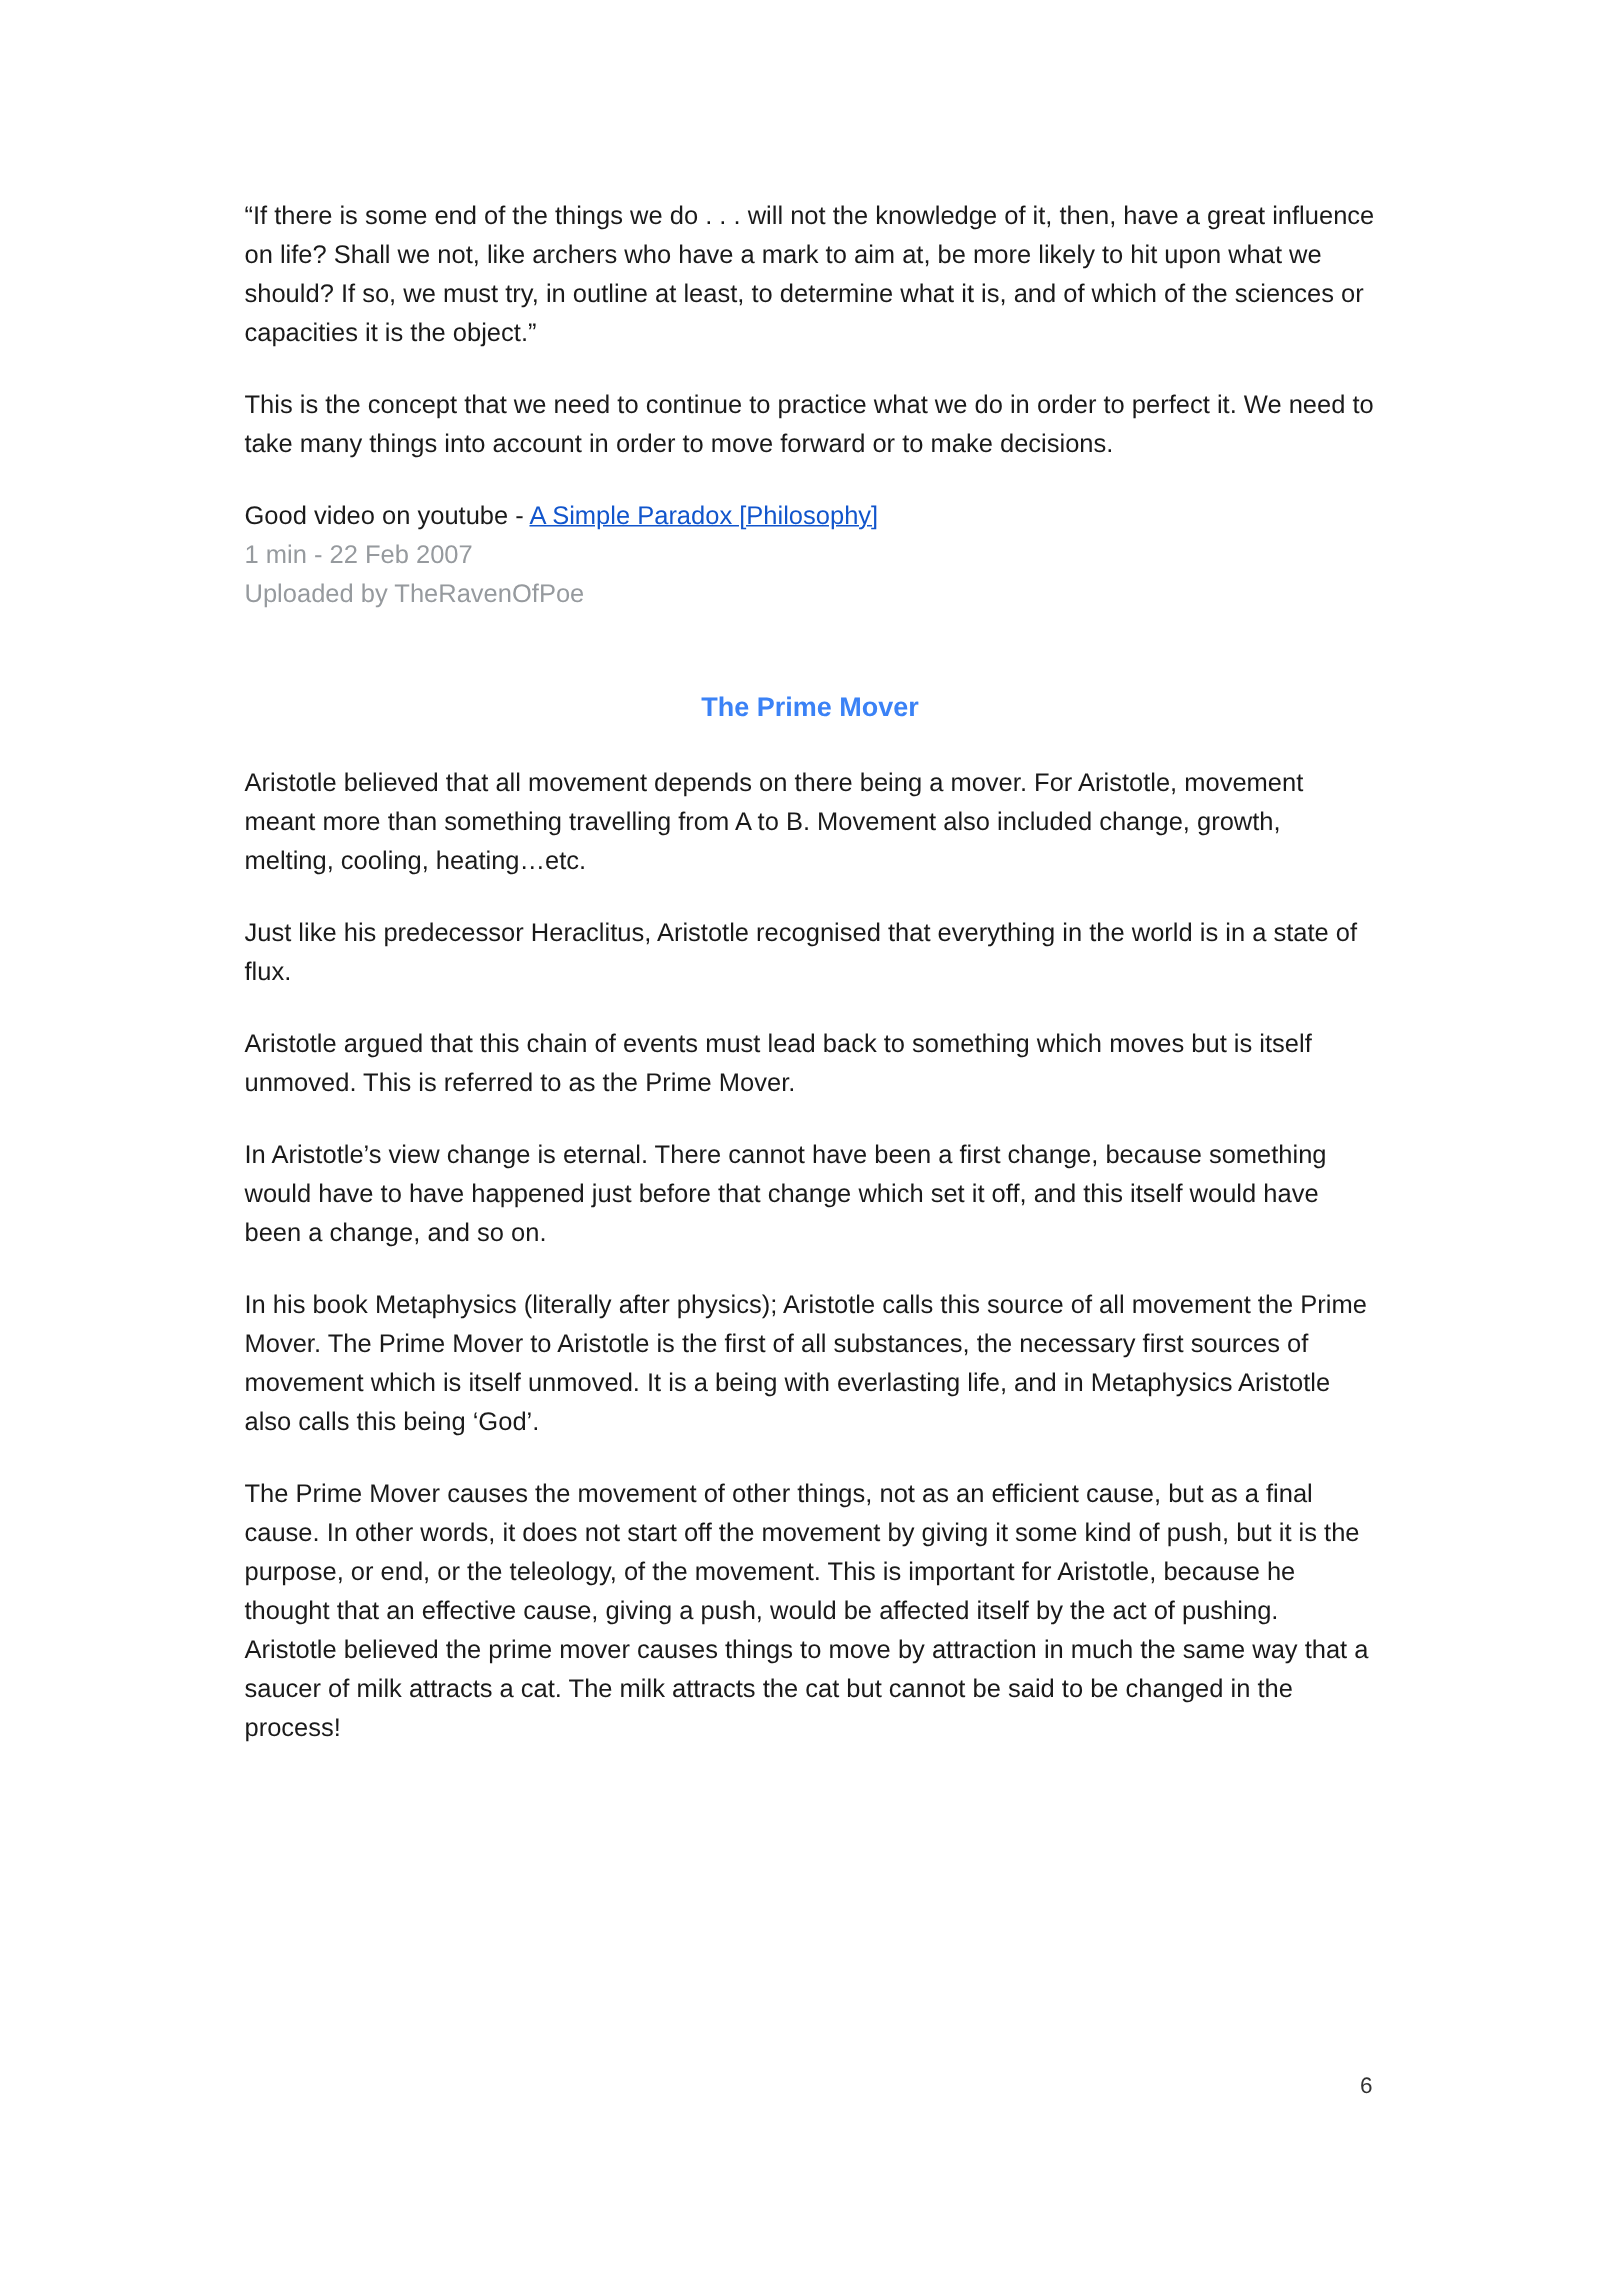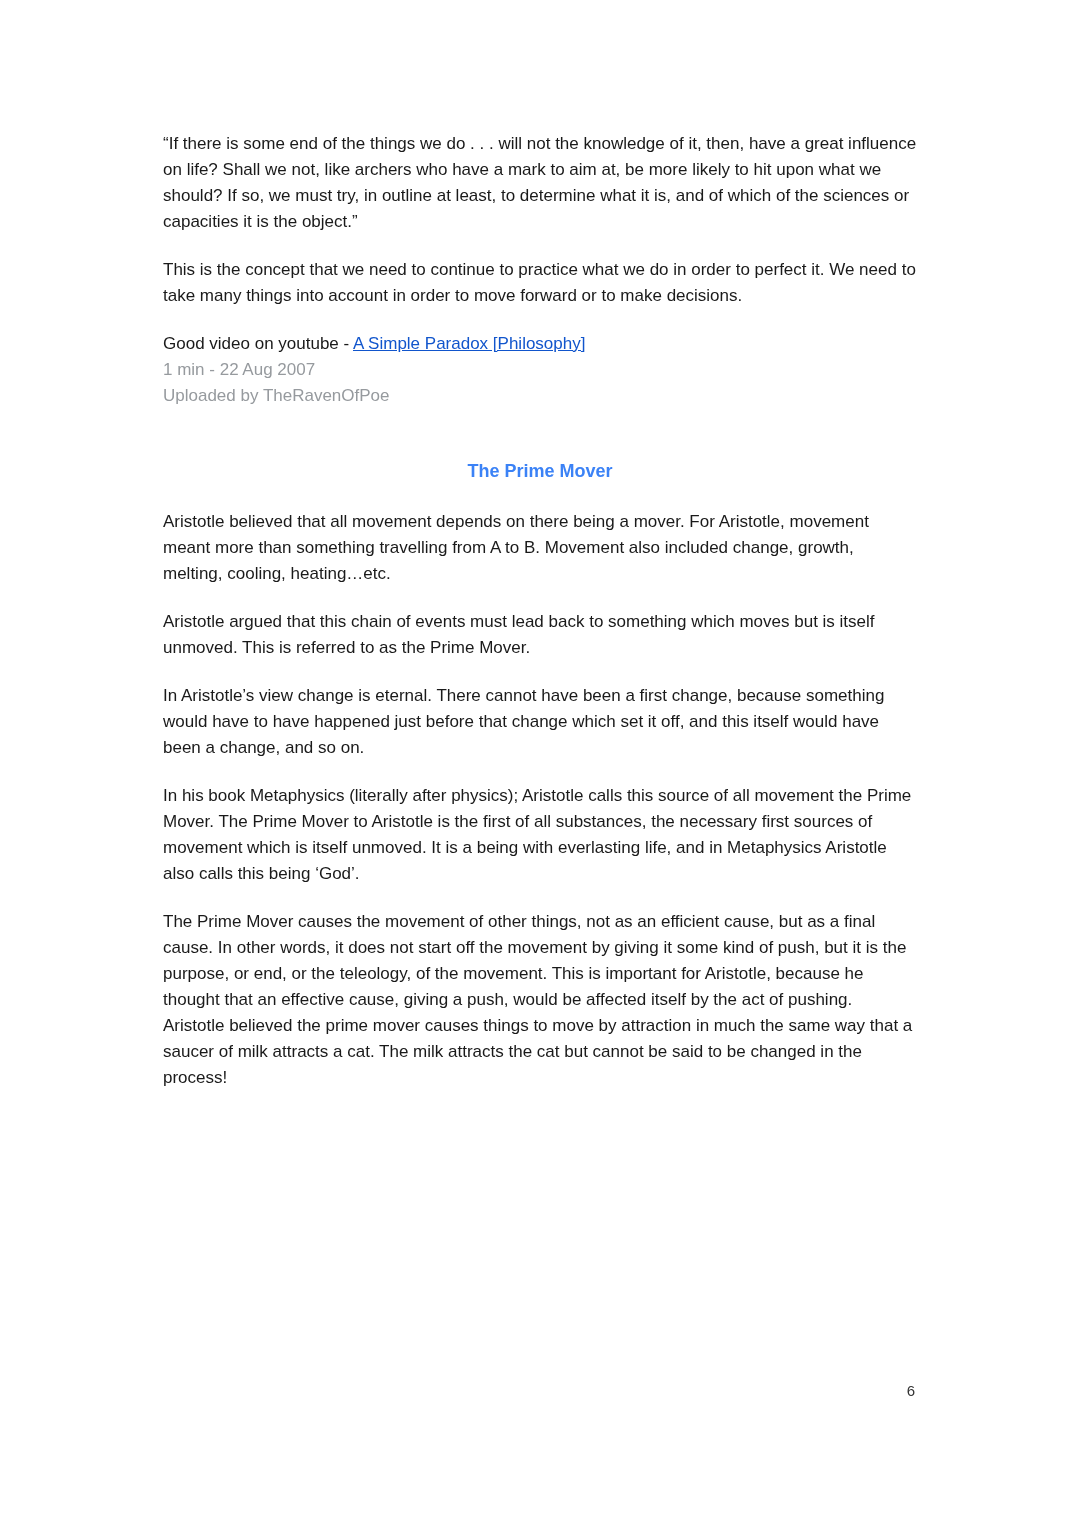--- a/index.html
+++ b/index.html
@@ -64,28 +64,29 @@
 
 <div class="page">
   <div class="content">
 
     <p>“If there is some end of the things we do . . . will not the knowledge of it, then, have a great influence on life? Shall we not, like archers who have a mark to aim at, be more likely to hit upon what we should? If so, we must try, in outline at least, to determine what it is, and of which of the sciences or capacities it is the object.”</p>
 
     <p>This is the concept that we need to continue to practice what we do in order to perfect it. We need to take many things into account in order to move forward or to make decisions.</p>
 
     <div class="video-block">
       <p><span>Good video on youtube - </span><a href="#" class="video-link">A Simple Paradox [Philosophy]</a></p>
-      <p class="meta-text">1 min - 22 Aug 2007</p>
+      <p class="meta-text">1 min - 22 Feb 2007</p>
       <p class="meta-text">Uploaded by TheRavenOfPoe</p>
     </div>
 
     <h2 class="section-heading">The Prime Mover</h2>
 
     <p>Aristotle believed that all movement depends on there being a mover. For Aristotle, movement meant more than something travelling from A to B. Movement also included change, growth, melting, cooling, heating…etc.</p>
 
+    <p>Just like his predecessor Heraclitus, Aristotle recognised that everything in the world is in a state of flux.</p>
 
 
     <p>Aristotle argued that this chain of events must lead back to something which moves but is itself unmoved. This is referred to as the Prime Mover.</p>
 
     <p>In Aristotle’s view change is eternal. There cannot have been a first change, because something would have to have happened just before that change which set it off, and this itself would have been a change, and so on.</p>
 
     <p>In his book Metaphysics (literally after physics); Aristotle calls this source of all movement the Prime Mover. The Prime Mover to Aristotle is the first of all substances, the necessary first sources of movement which is itself unmoved. It is a being with everlasting life, and in Metaphysics Aristotle also calls this being ‘God’.</p>
 
     <p>The Prime Mover causes the movement of other things, not as an efficient cause, but as a final cause. In other words, it does not start off the movement by giving it some kind of push, but it is the purpose, or end, or the teleology, of the movement. This is important for Aristotle, because he thought that an effective cause, giving a push, would be affected itself by the act of pushing. Aristotle believed the prime mover causes things to move by attraction in much the same way that a saucer of milk attracts a cat. The milk attracts the cat but cannot be said to be changed in the process!</p>
 

